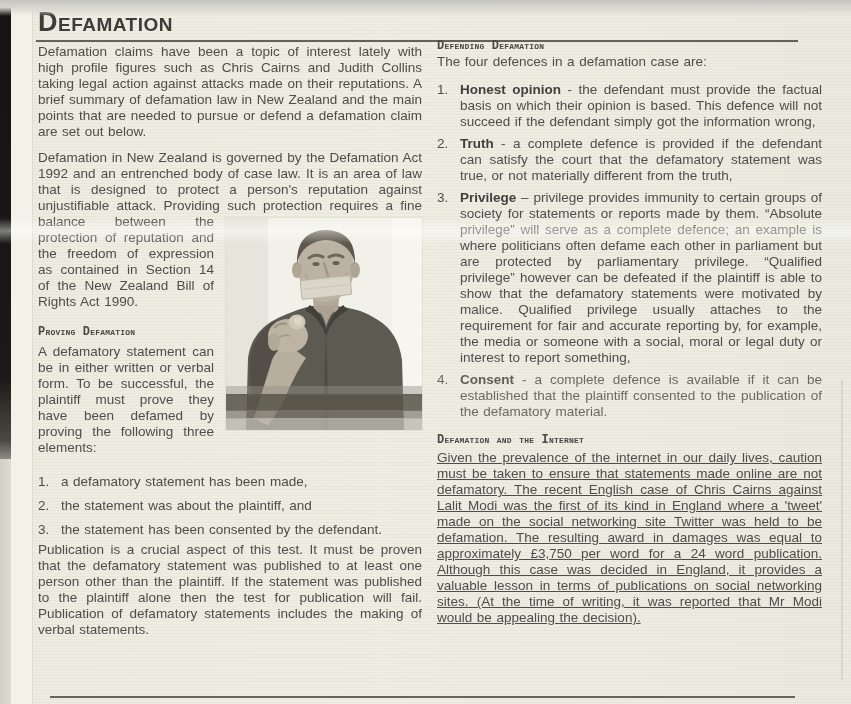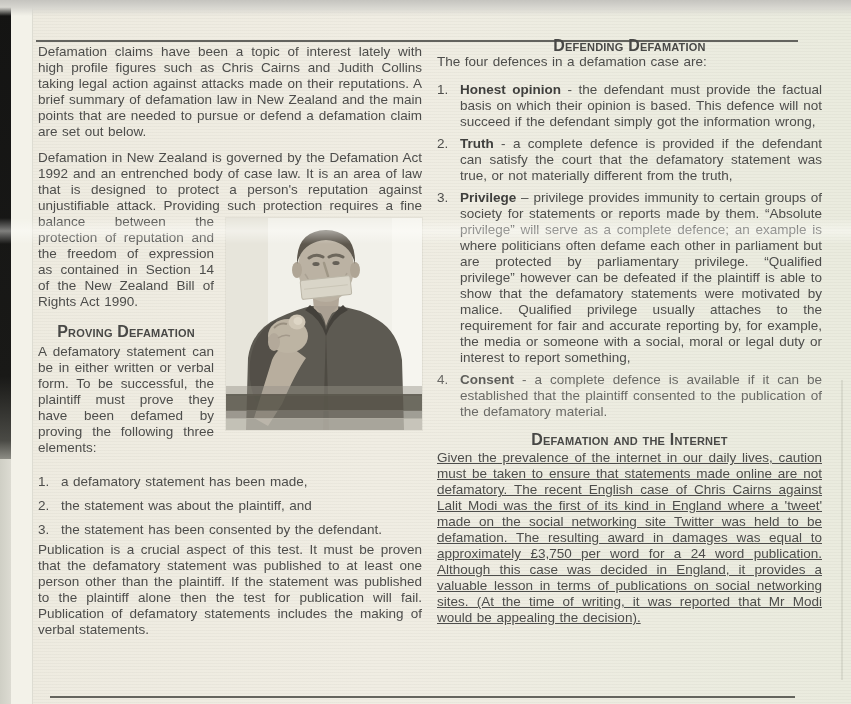--- a/index.html
+++ b/index.html
@@ -38,23 +38,23 @@
   .title-rule{position:absolute;left:36px;top:40px;width:762px;height:2px;
     background:#63635e;}
   .bottom-rule{position:absolute;left:50px;top:696px;width:745px;height:2px;
     background:#4c4c47;opacity:0.85;}
 
   
   .col{position:absolute;text-align:justify;}
   .col-left{left:38px;top:44px;width:384px;}
   .col-right{left:437px;top:38px;width:385px;}
 
-  h2{margin:0;font-size:16px;line-height:16px;font-weight:bold;
+  h2{margin:0;font-size:12px;line-height:16px;font-weight:bold;
      font-variant:small-caps;color:#48484661;color:#484846;letter-spacing:0.2px;
-     text-align:center;word-spacing:0;}
+     text-align:left;word-spacing:0;font-family:Liberation Mono, monospace;}
   p{margin:0;}
   .intro{margin-bottom:10px;}
   .h-what{margin:10px 0 4px;}
   .h-proving{margin:14px 0 4px;}
   .h-defending{margin:0 0 0;}
   .h-internet{margin:12px 0 2px;}
   .defending-intro{margin-bottom:12px;}
 
   
   .photo{float:right;width:196px;height:212px;margin:4px 0 14px 12px;
@@ -78,20 +78,21 @@
 </head>
 <body>
 
 <div class="page">
 
   <div class="edge-dark"></div>
   <div class="edge-dark-lower"></div>
   <div class="edge-light"></div>
   <div class="right-crease"></div>
 
+  <h1 class="title">Defamation</h1>
   <div class="title-rule"></div>
 
   <div class="col col-left">
 
     <p class="intro">Defamation claims have been a topic of interest lately with high profile figures such as Chris Cairns and Judith Collins taking legal action against attacks made on their reputations. A brief summary of defamation law in New Zealand and the main points that are needed to pursue or defend a defamation claim are set out below.</p>
 
 
     <div class="flow">
       <span>Defamation in New Zealand is governed by the Defamation Act 1992 and an entrenched body of case law. It is an area of law that is designed to protect a person's reputation against unjustifiable attack. Providing</span>
       <span class="photo" aria-hidden="true">

